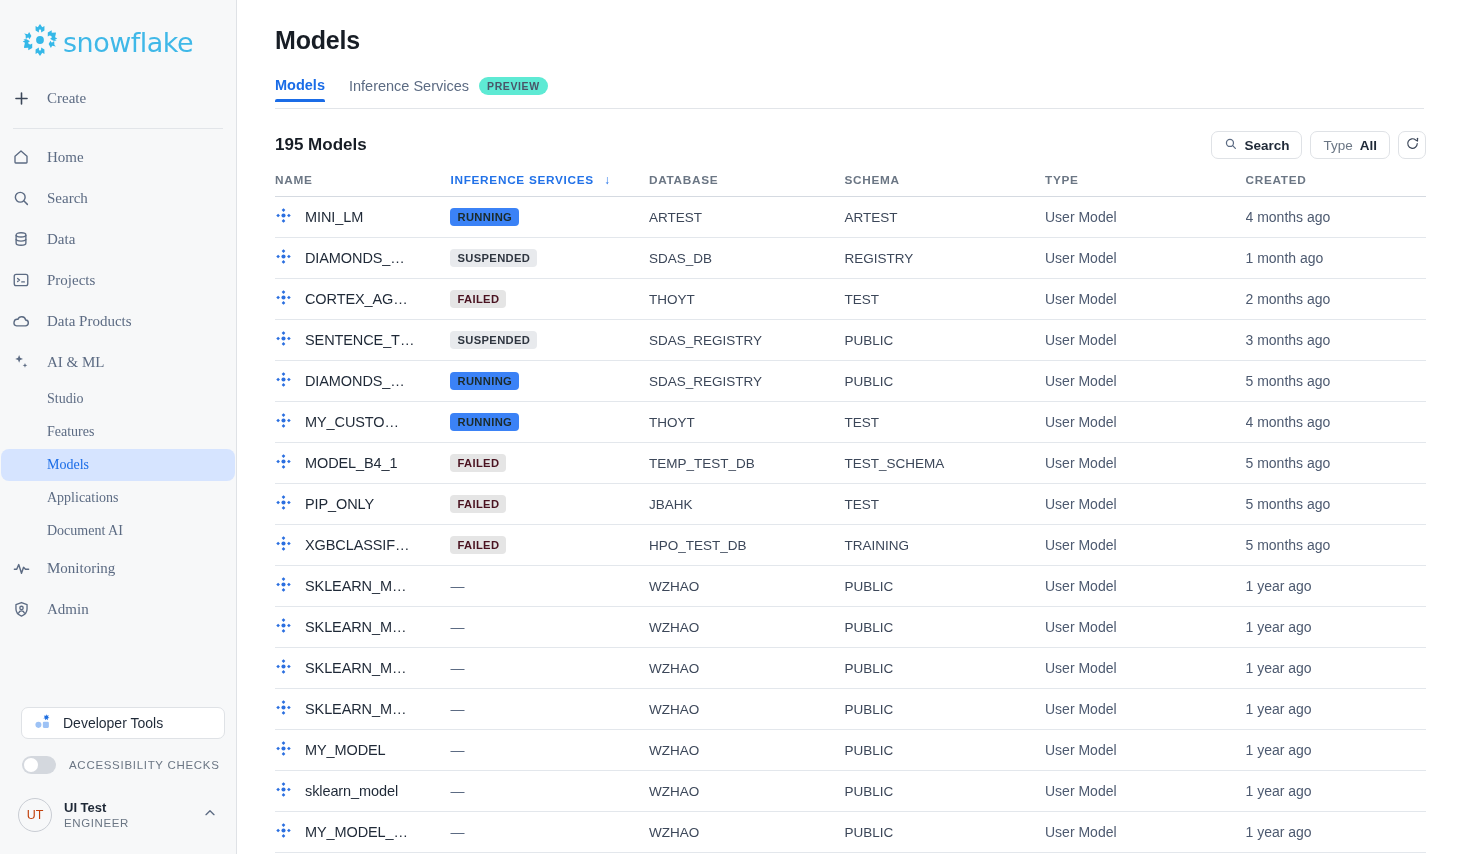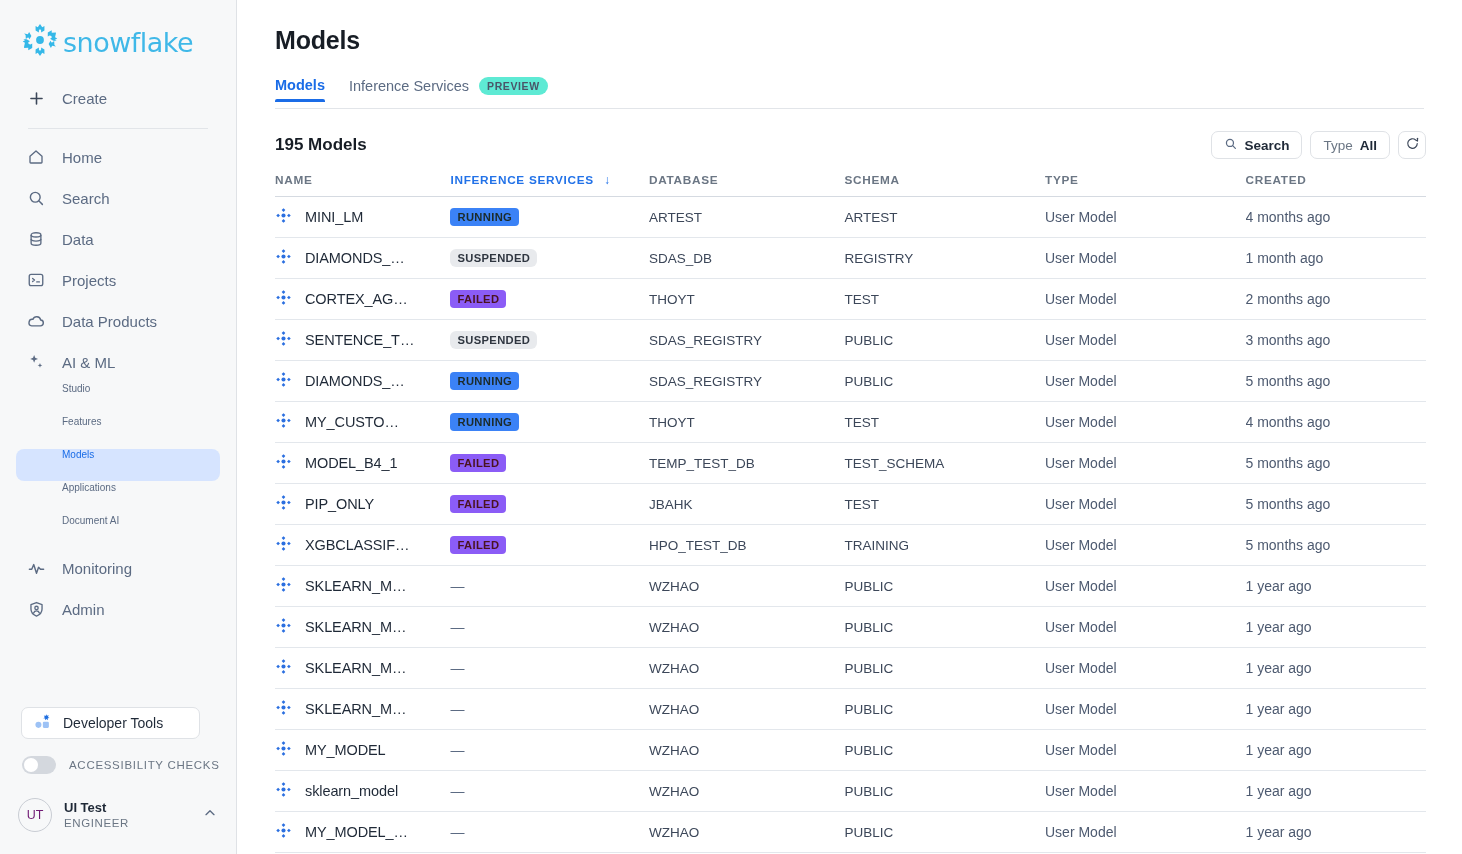--- a/index.html
+++ b/index.html
@@ -20,64 +20,64 @@
     display: flex; flex-direction: column;
     flex: 0 0 237px;
     position: relative;
   }
   .logo-wrap { padding: 22px 0 16px 22px; }
   .logo { display: flex; align-items: center; gap: 5px; }
   .logo-word {
     font-size: 27px; color: #3fb8e8; letter-spacing: -0.5px;
     font-family: "DejaVu Sans", sans-serif; font-weight: 400;
   }
-  .nav { padding: 0 16px; }
+  .nav { padding: 0 1px; font-family: Liberation Serif, serif; }
   .nav-item {
     display: flex; align-items: center; gap: 16px;
     height: 40px; padding: 0 10px; border-radius: 8px;
     color: #5c6b83; font-size: 15px; cursor: pointer;
     margin-bottom: 1px;
   }
   .nav-item .nav-ico { width: 20px; height: 20px; display: flex; align-items: center; justify-content: center; flex: 0 0 20px; }
   .nav-sep { height: 1px; background: #e2e5e9; margin: 10px 12px 8px 12px; }
   .sub-item {
-    display: flex; 
+    display: flex; align-items: center;
     height: 32px; padding: 0 10px 0 46px; border-radius: 8px;
-    color: #5c6b83; font-size: 10px; cursor: pointer; margin-bottom: 1px;
+    color: #5c6b83; font-size: 14px; cursor: pointer; margin-bottom: 1px;
   }
   .sub-item.active { background: #d6e4ff; color: #1a6ce7; font-weight: 400; }
   .spacer { flex: 1 1 auto; }
 
   .devtools-wrap { padding: 0 18px 0 21px; }
   .devtools-btn {
     display: flex; align-items: center; gap: 12px;
     height: 32px; padding: 0 16px 0 12px;
     background: #ffffff; border: 1px solid #dfe2e6; border-radius: 7px;
-    font-size: 14px; color: #1f2937; cursor: pointer; width: 179px;
+    font-size: 14px; color: #1f2937; cursor: pointer; width: 204px;
   }
   .a11y-row { display: flex; align-items: center; gap: 13px; padding: 17px 0 0 22px; }
   .toggle {
     width: 34px; height: 18px; border-radius: 9px; background: #d4d8de;
     position: relative; cursor: pointer; flex: 0 0 34px;
   }
   .toggle .knob {
     position: absolute; width: 14px; height: 14px; border-radius: 50%;
     background: #ffffff; top: 2px; left: 2px;
   }
   .a11y-label { font-size: 11.5px; color: #6b7684; letter-spacing: 0.7px; }
 
   .user-row {
     display: flex; align-items: center; gap: 12px;
     padding: 24px 18px 22px 18px; cursor: pointer;
   }
   .avatar {
     width: 34px; height: 34px; border-radius: 50%;
     border: 1px solid #c9cdd4; background: #f7f8f9;
     display: flex; align-items: center; justify-content: center;
-    font-size: 12.5px; color: #701a75; flex: 0 0 34px;
+    font-size: 12.5px; color: #c2410c; flex: 0 0 34px;
   }
   .user-meta { flex: 1 1 auto; line-height: 1.25; }
   .user-name { font-size: 13px; color: #1f2937; font-weight: bold; }
   .user-role { font-size: 11.5px; color: #6b7684; letter-spacing: 0.6px; }
   .chev { color: #5c6b83; }
 
   
   .main { flex: 1 1 auto; height: 854px; background: #ffffff; position: relative; }
   .page-title {
     font-size: 25px; font-weight: bold; color: #171d25;
@@ -141,22 +141,22 @@
   .name-cell { display: flex; align-items: center; gap: 13px; }
   .name-text {
     font-size: 14.5px; color: #1f2937; overflow: hidden;
     text-overflow: ellipsis; white-space: nowrap; letter-spacing: -0.1px;
   }
   .badge {
     display: inline-block; font-size: 11.2px; font-weight: bold;
     letter-spacing: 0.35px; padding: 3px 7px; border-radius: 4px;
   }
   .badge-running { background: #3b82f6; color: #1c2b2a; }
-  .badge-suspended { background: #e8eaed; color: #2f3640; border-radius: 6px; }
-  .badge-failed { background: #8b5cf6; color: #4a1220; }
+  .badge-suspended { background: #e8eaed; color: #2f3640; }
+  .badge-failed { background: #e5e5e5; color: #4a1220; }
   .dash { color: #5c6b83; font-size: 14px; }
   .type-cell { color: #4d5a70; font-size: 14px; }
   .created-cell { color: #4d5a70; font-size: 14px; }
   .db-cell { color: #3c4759; font-size: 13.5px; }
 </style>
 </head>
 <body>
 
 <div class="app">
 

